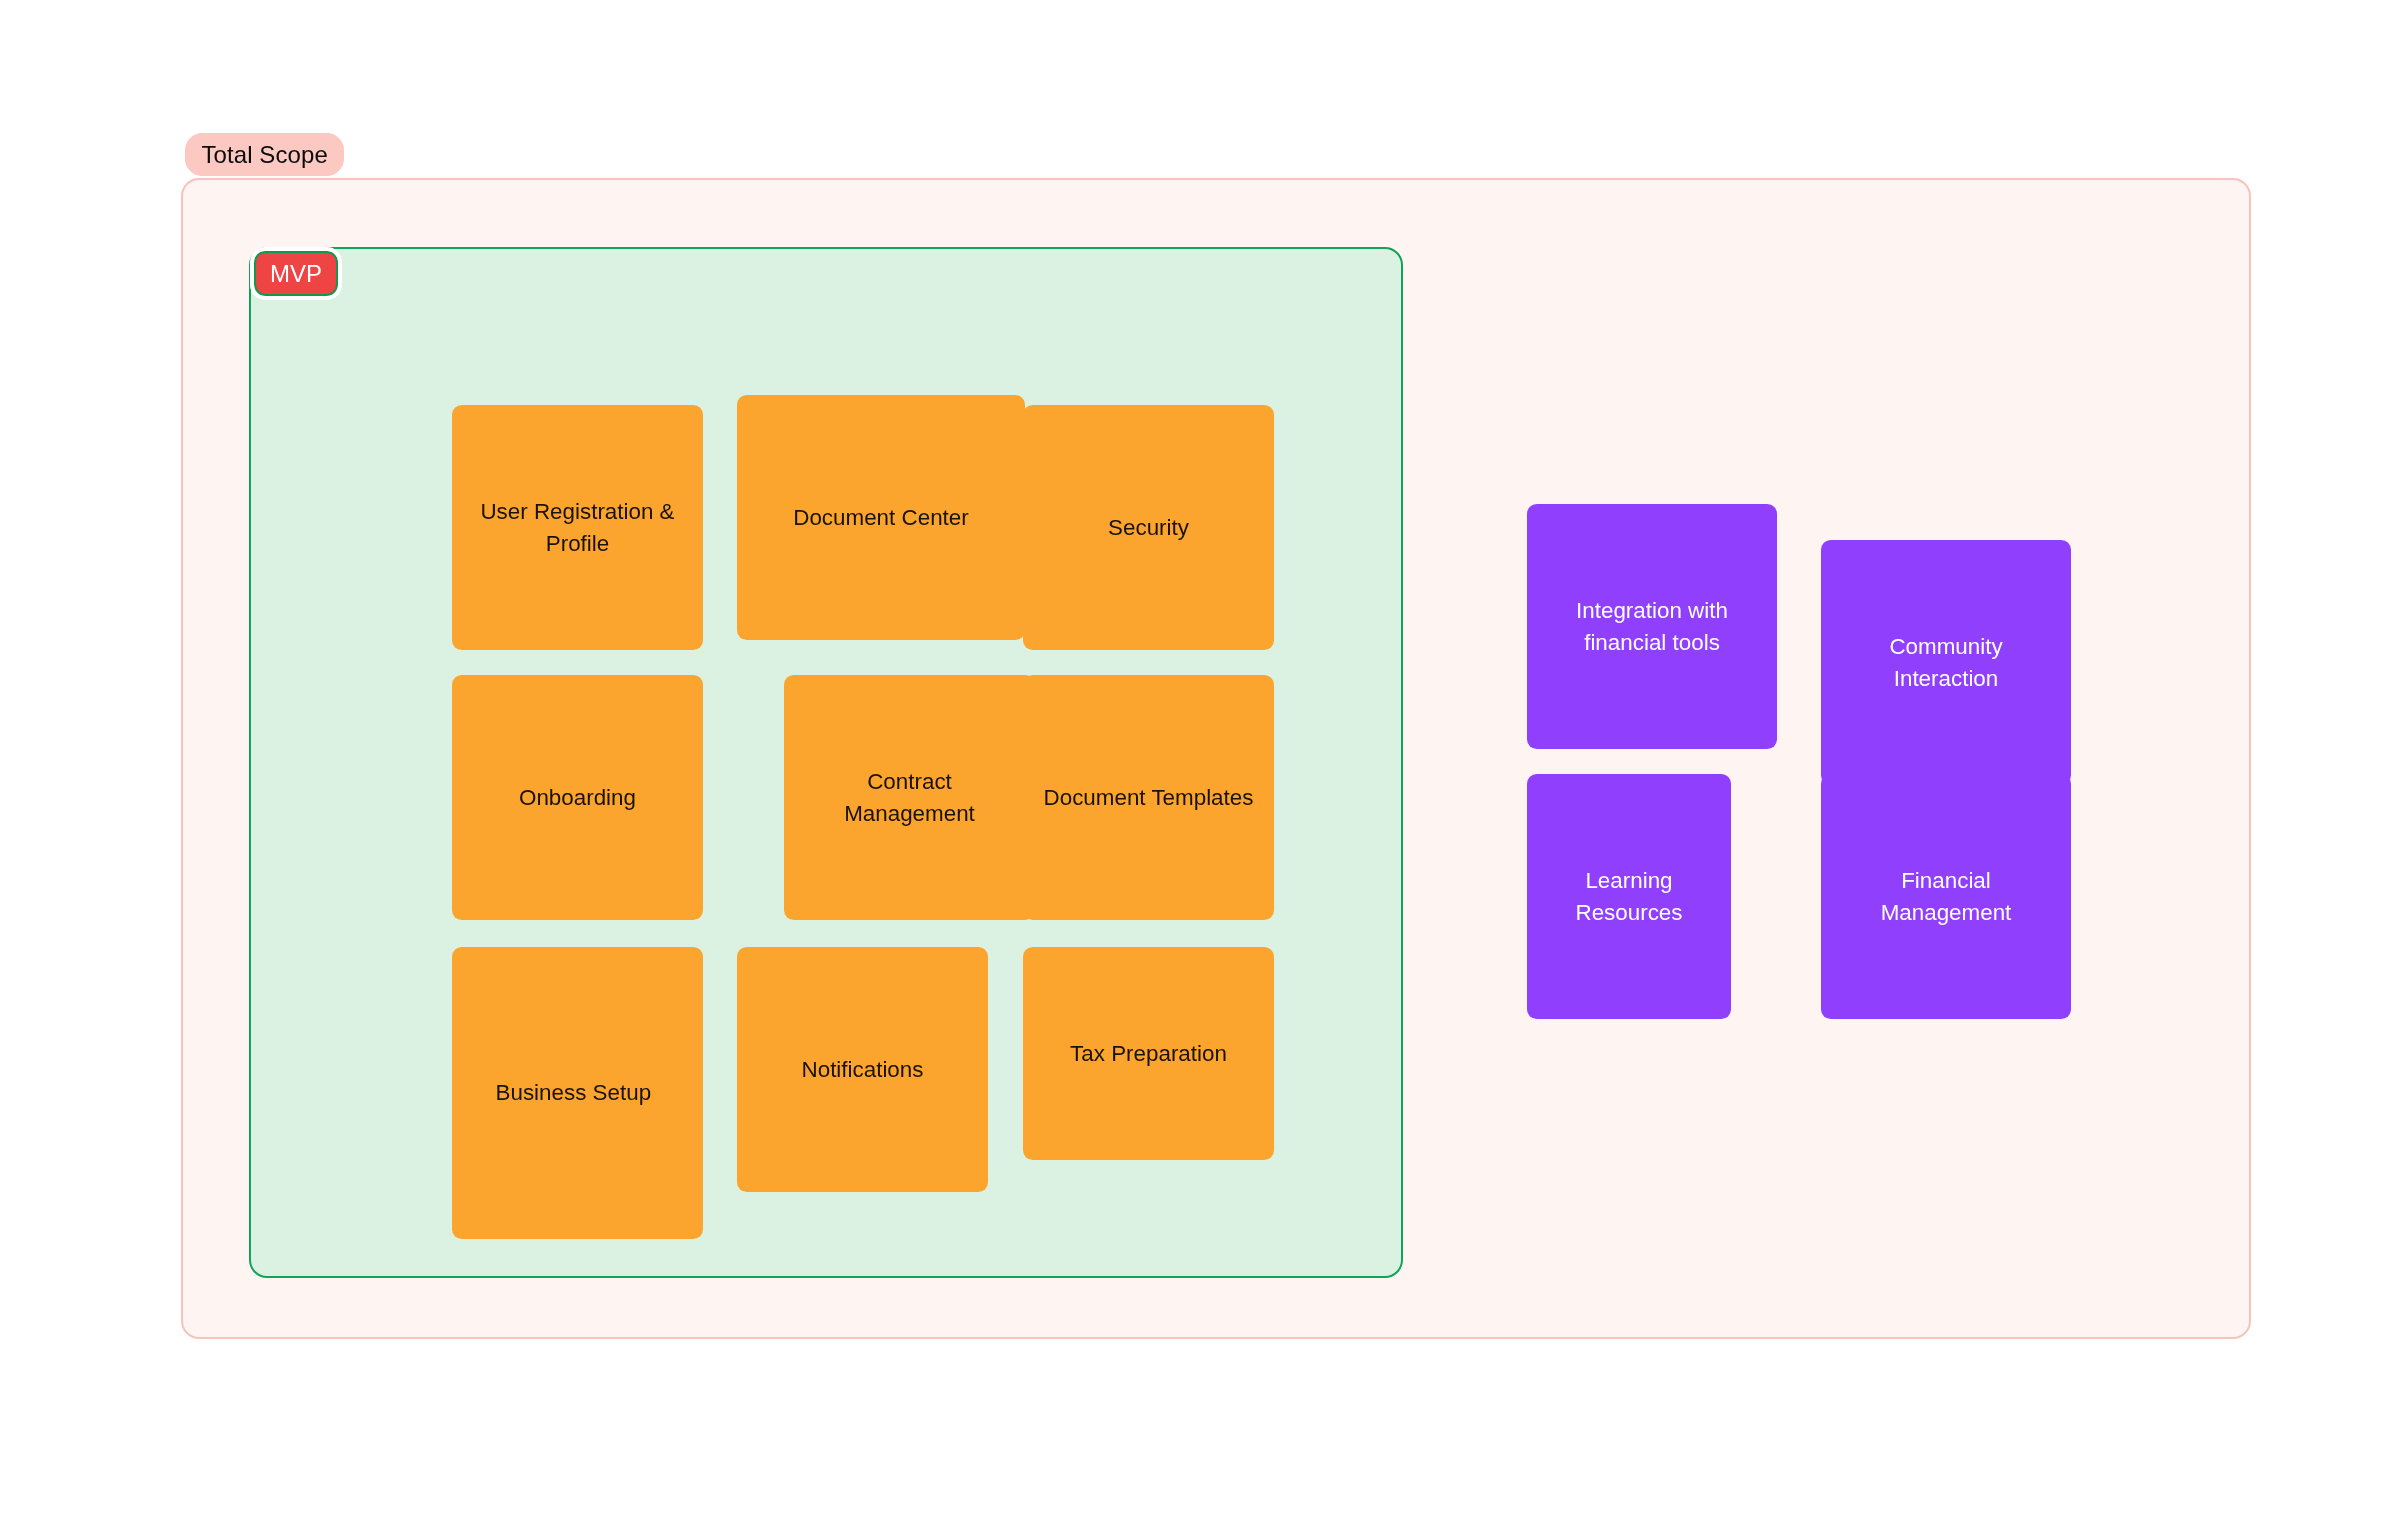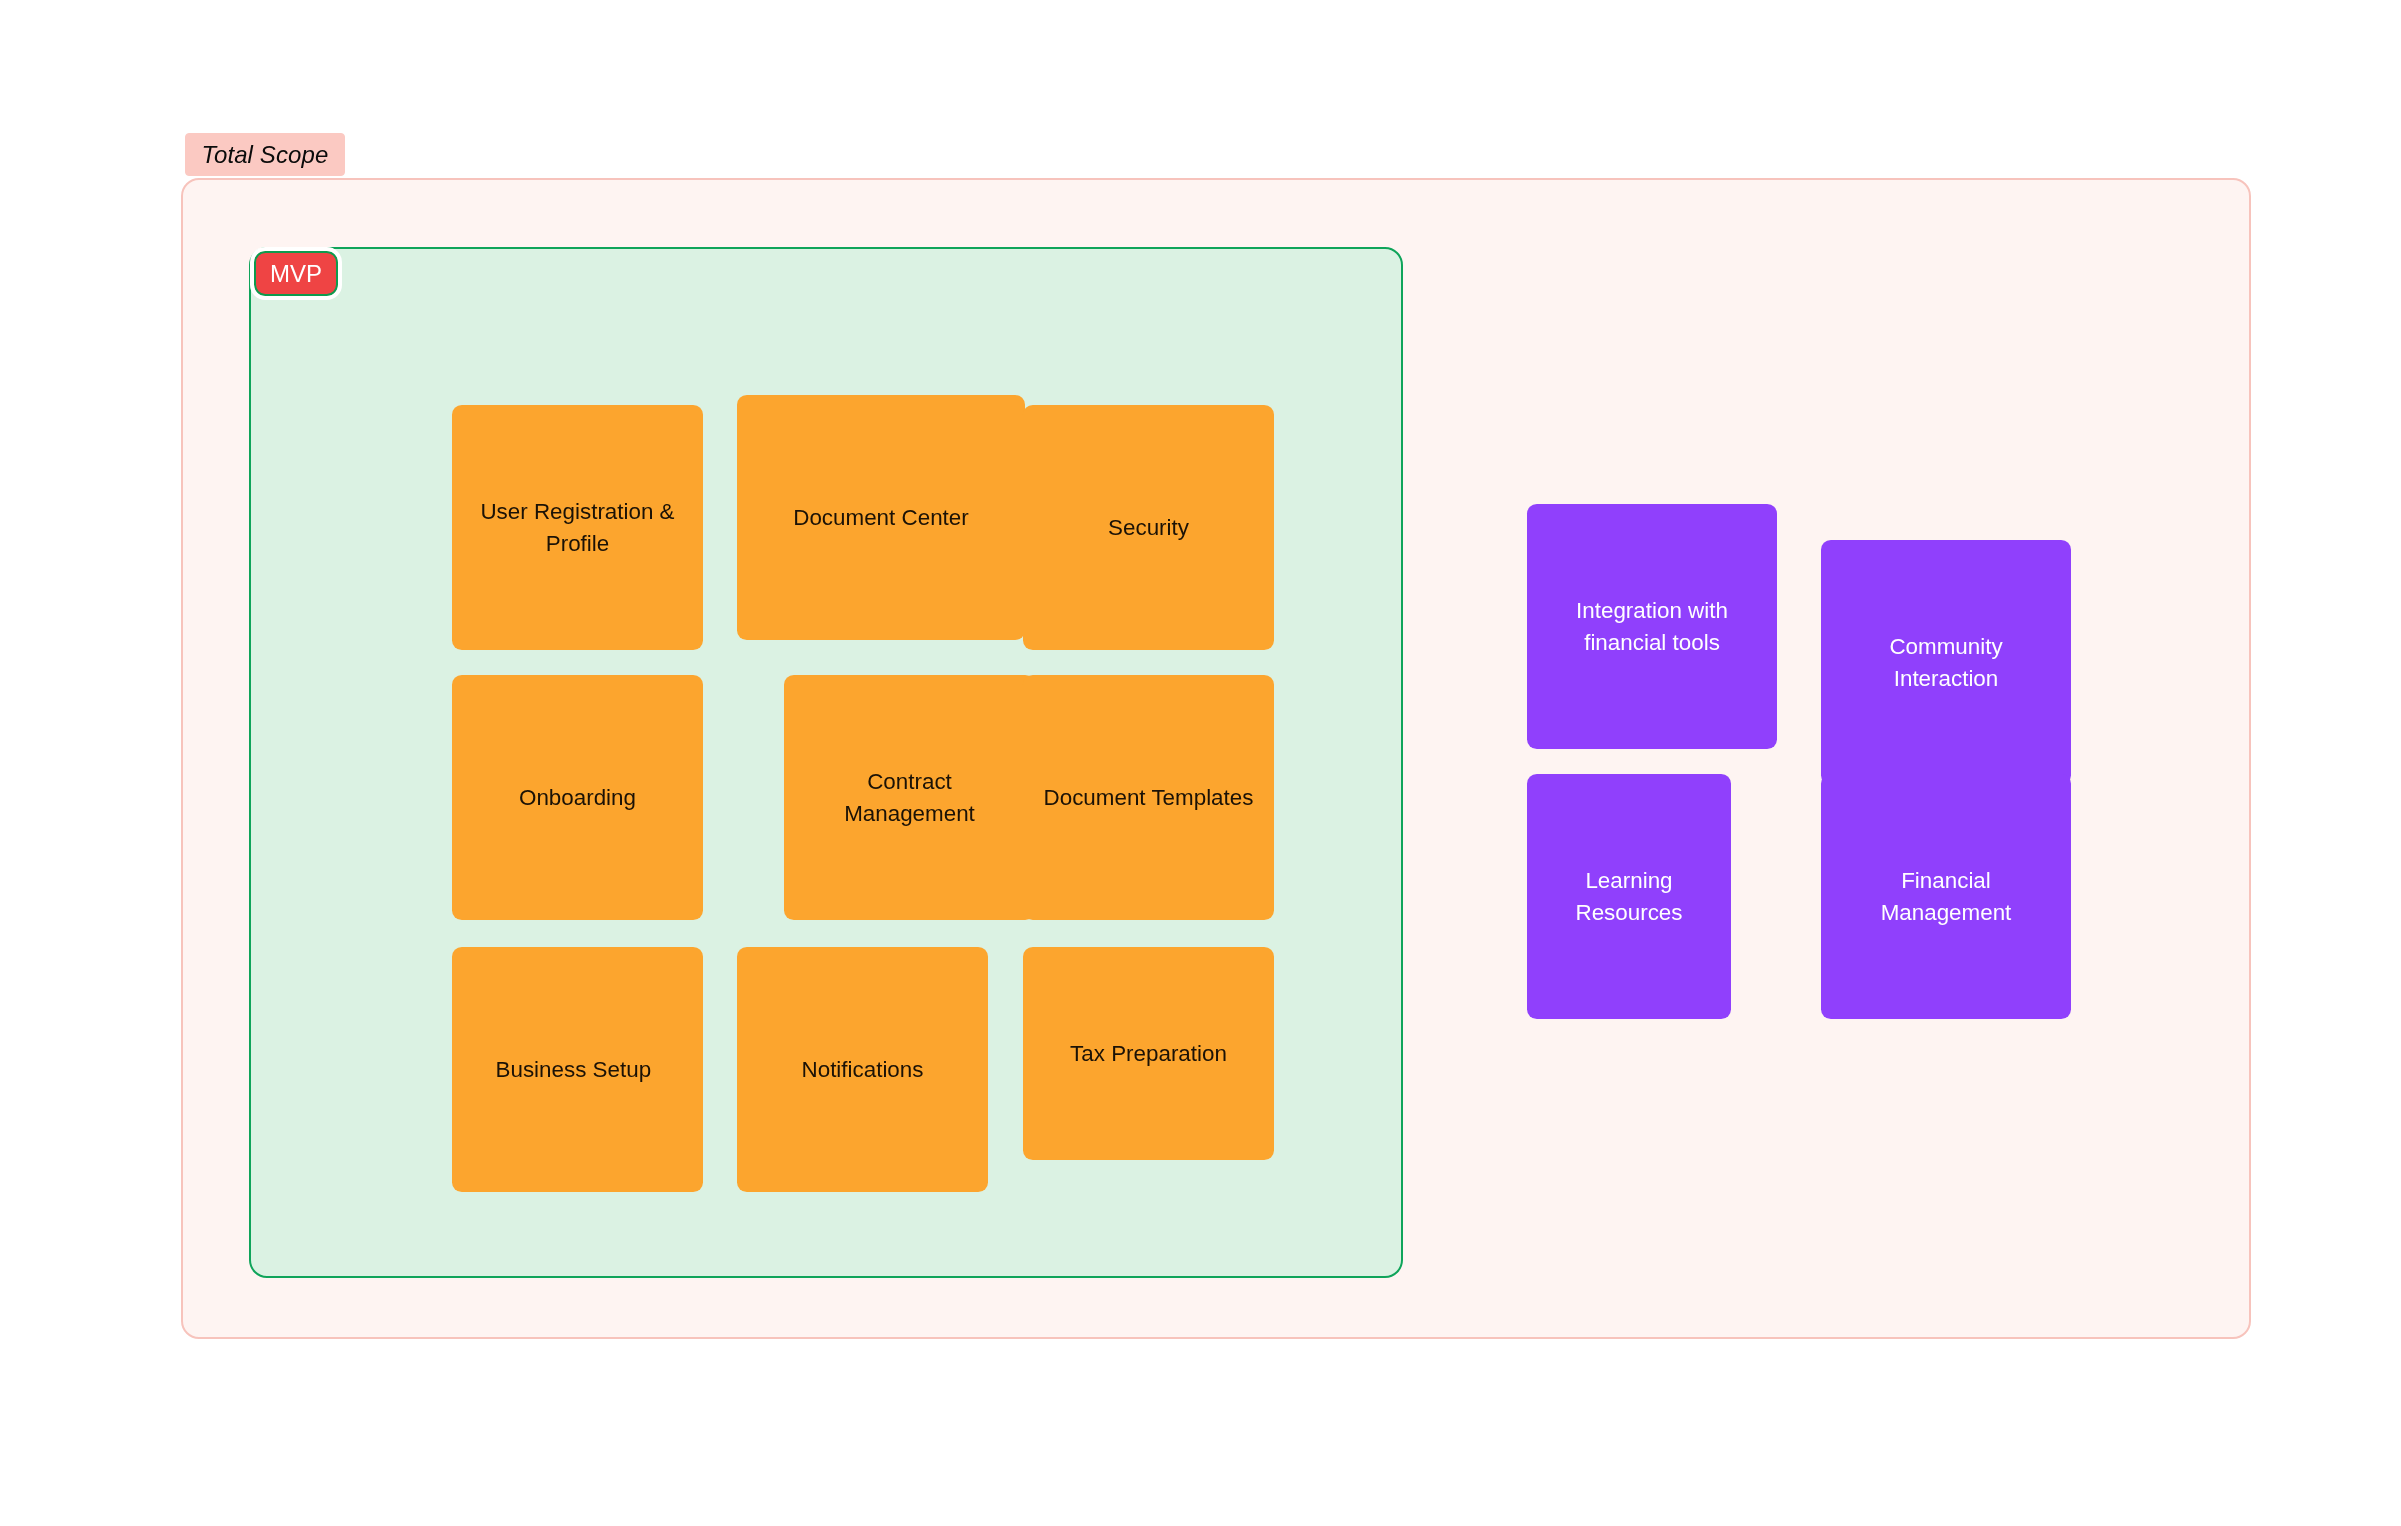--- a/index.html
+++ b/index.html
@@ -38,28 +38,27 @@
     position: absolute;
     left: 185px;
     top: 133px;
     display: inline-flex;
     align-items: center;
     justify-content: center;
     height: 41px;
     padding: 0 15.4px;
     background: #FBC9C2;
     border: 1.4px solid #FBC9C2;
-    border-radius: 4px;
+    border-radius: 17px;
     color: #0B0B0B;
     font-size: 24px;
     line-height: 1;
     letter-spacing: 0.1px;
     white-space: nowrap;
     z-index: 5;
-    font-style: italic;
   }
 
   
   .mvp-group {
     position: absolute;
     left: 249px;
     top: 247px;
     width: 1154px;
     height: 1031px;
     box-sizing: border-box;
@@ -147,21 +146,21 @@
   </div>
 
   <div class="card card-orange" style="left:737px; top:675px; width:251px; height:245px;margin-left:47px;">
     <span class="card-label">Contract Management</span>
   </div>
 
   <div class="card card-orange" style="left:1023px; top:675px; width:251px; height:245px;">
     <span class="card-label">Document Templates</span>
   </div>
 
-  <div class="card card-orange" style="left:452px; top:947px; width:251px; height:245px;padding-left:7px;">
+  <div class="card card-orange" style="left:452px; top:947px; width:251px; height:292px;padding-left:7px;">
     <span class="card-label">Business Setup</span>
   </div>
 
   <div class="card card-orange" style="left:737px; top:947px; width:251px; height:245px;">
     <span class="card-label">Notifications</span>
   </div>
 
   <div class="card card-orange" style="left:1023px; top:947px; width:251px; height:213px;">
     <span class="card-label">Tax Preparation</span>
   </div>

